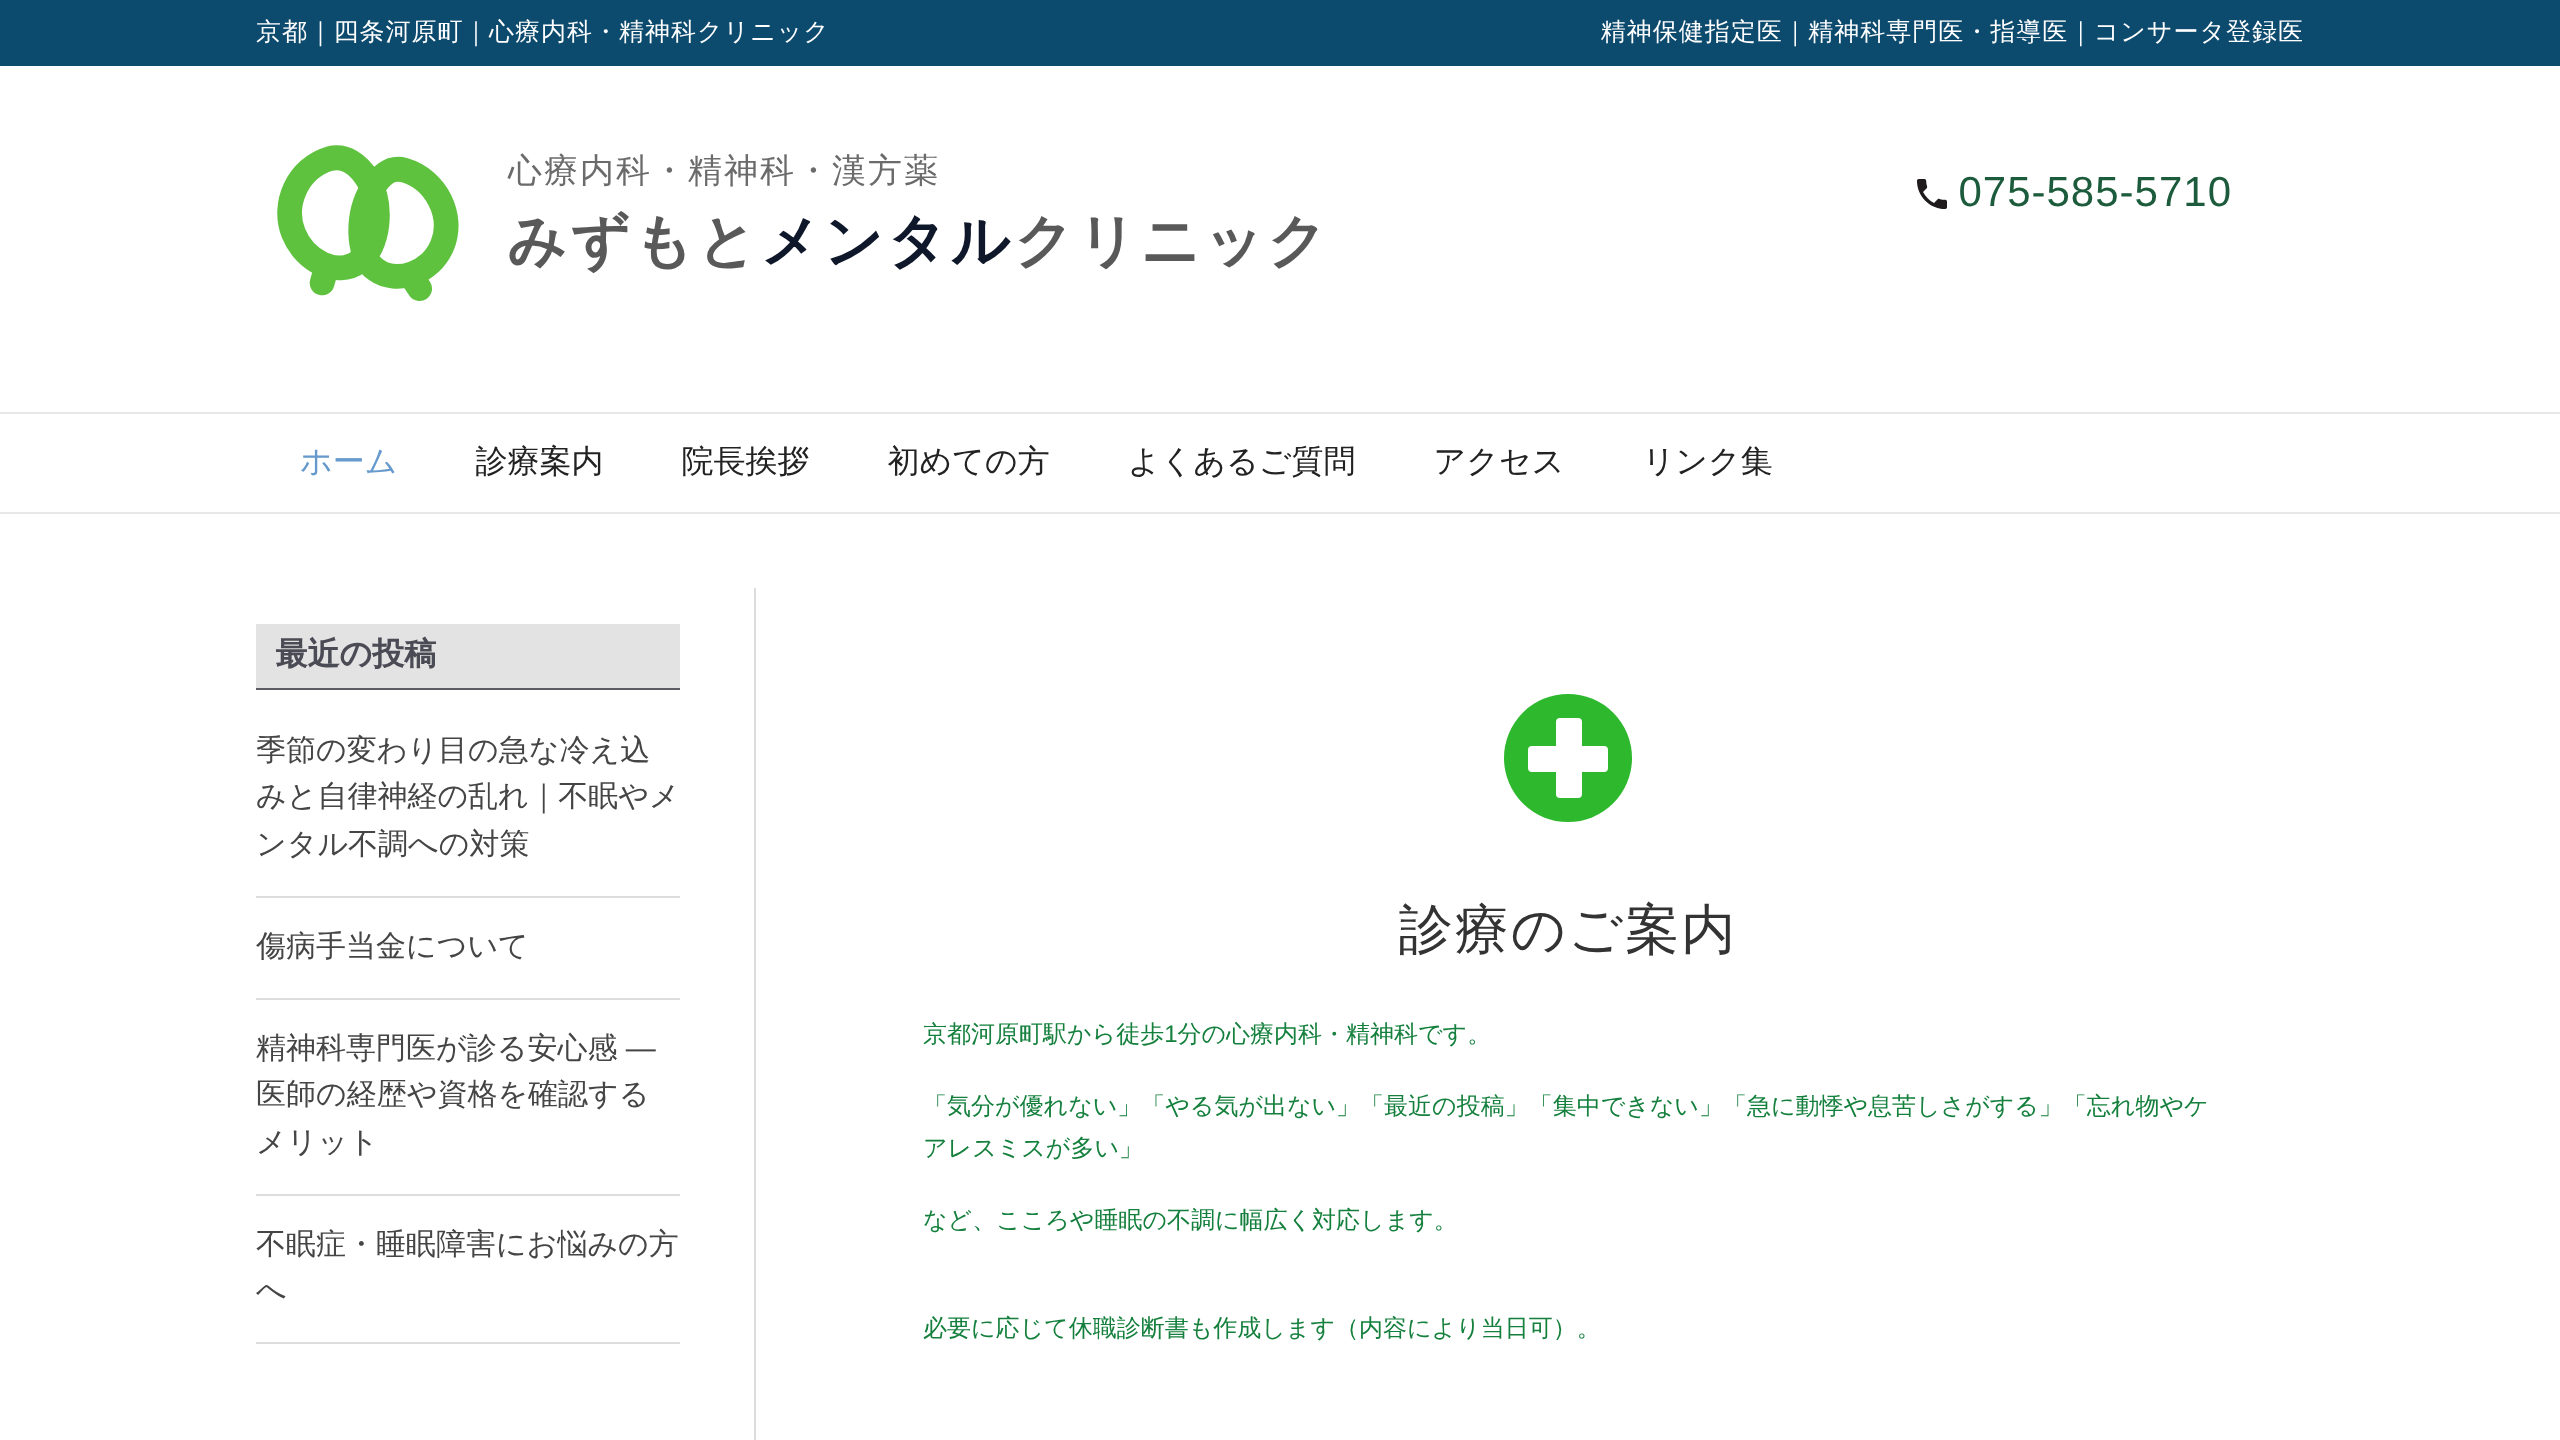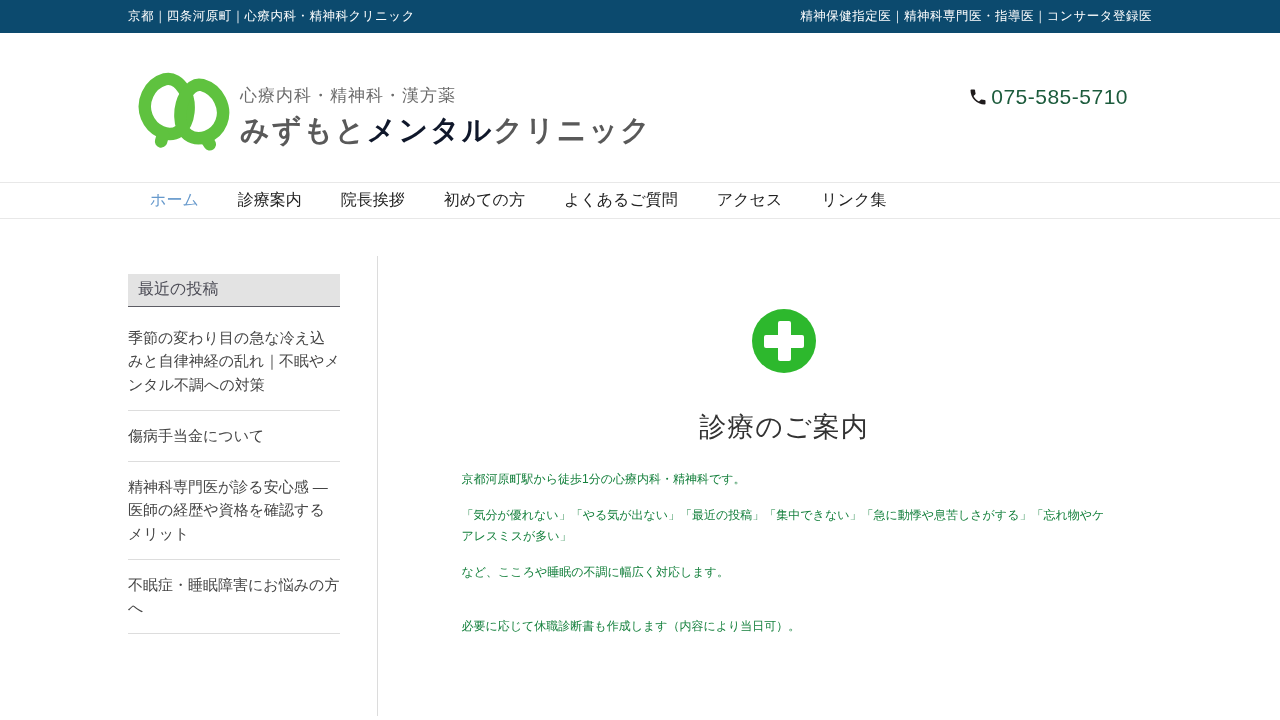--- a/index.html
+++ b/index.html
@@ -9,44 +9,44 @@
   .container { width: 1024px; margin: 0 auto; }
 
   
   .topbar { background: #0c4a6e; height: 33px; }
   .topbar .container { display: flex; justify-content: space-between; align-items: center; height: 100%; }
   .topbar span { color: #ffffff; font-size: 12.5px; letter-spacing: 0.5px; }
 
   
   .header { height: 149px; background: #fff; }
   .header .container { display: flex; align-items: center; height: 100%; position: relative; }
-  .logo { display: flex; align-items: flex-end; cursor: pointer; margin-left: 8px; }
+  .logo { display: flex; align-items: center; cursor: pointer; margin-left: 8px; gap: 14px; }
   .logo-mark { width: 96px; height: 86px; margin-right: 8px; }
   .logo-text .tagline { font-size: 17px; color: #6b6b6b; letter-spacing: 1px; margin-bottom: 4px; }
   .logo-text .clinic-name { font-size: 29px; font-weight: 700; color: #595959; letter-spacing: 2px; }
   .logo-text .clinic-name .hl { color: #0f172a; }
-  .phone { position: absolute; right: 24px; top: 52px; display: flex; align-items: center; }
+  .phone { position: absolute; right: 36px; top: 52px; display: flex; align-items: center; }
   .phone svg { margin-right: 3px; }
   .phone .number { font-size: 21px; color: #1c5b3c; letter-spacing: 0.5px; }
 
   
-  .nav { border-top: 1px solid #e8e8e8; border-bottom: 1px solid #e8e8e8; height: 37px; }
+  .nav { border-top: 1px solid #e8e8e8; border-bottom: 1px solid #e8e8e8; height: 51px; margin-top: 24px; }
   .nav .container { display: flex; align-items: center; height: 100%; padding-left: 22px; }
   .nav a { text-decoration: none; color: #222; font-size: 16px; margin-right: 39px; cursor: pointer; }
   .nav a.active { color: #6699cc; }
 
   
   .content { margin-top: 37px; }
   .content .container { display: flex; align-items: stretch; }
   .sidebar { width: 212px; margin-right: 37px; padding-top: 18px; flex: none; }
   .main { flex: 1; border-left: 1px solid #dcdcdc; padding-left: 38px; padding-top: 53px; min-height: 460px; }
 
   
   .widget-title { background: #e3e3e3; border-bottom: 1px solid #5c5c64; color: #4b4b55;
-    font-size: 16px; padding: 5px 10px 6px; }
+    font-size: 16px; padding: 5px 10px 6px; font-weight: bold; }
   .post-list { list-style: none; margin-top: 6px; }
   .post-list li { border-bottom: 1px solid #ddd; padding: 13px 0 14px; }
   .post-list a { text-decoration: none; color: #454545; font-size: 15px; line-height: 1.55; display: block; cursor: pointer; }
 
   
   .main-inner { width: 660px; margin: 0 auto; }
   .cross-icon { width: 64px; height: 64px; border-radius: 50%; background: #2db82d; position: relative; margin: 0 auto; }
   .cross-icon::before, .cross-icon::after { content: ""; position: absolute; background: #fff; border-radius: 2px; }
   .cross-icon::before { width: 40px; height: 13px; left: 12px; top: 25.5px; }
   .cross-icon::after { width: 13px; height: 40px; left: 25.5px; top: 12px; }

